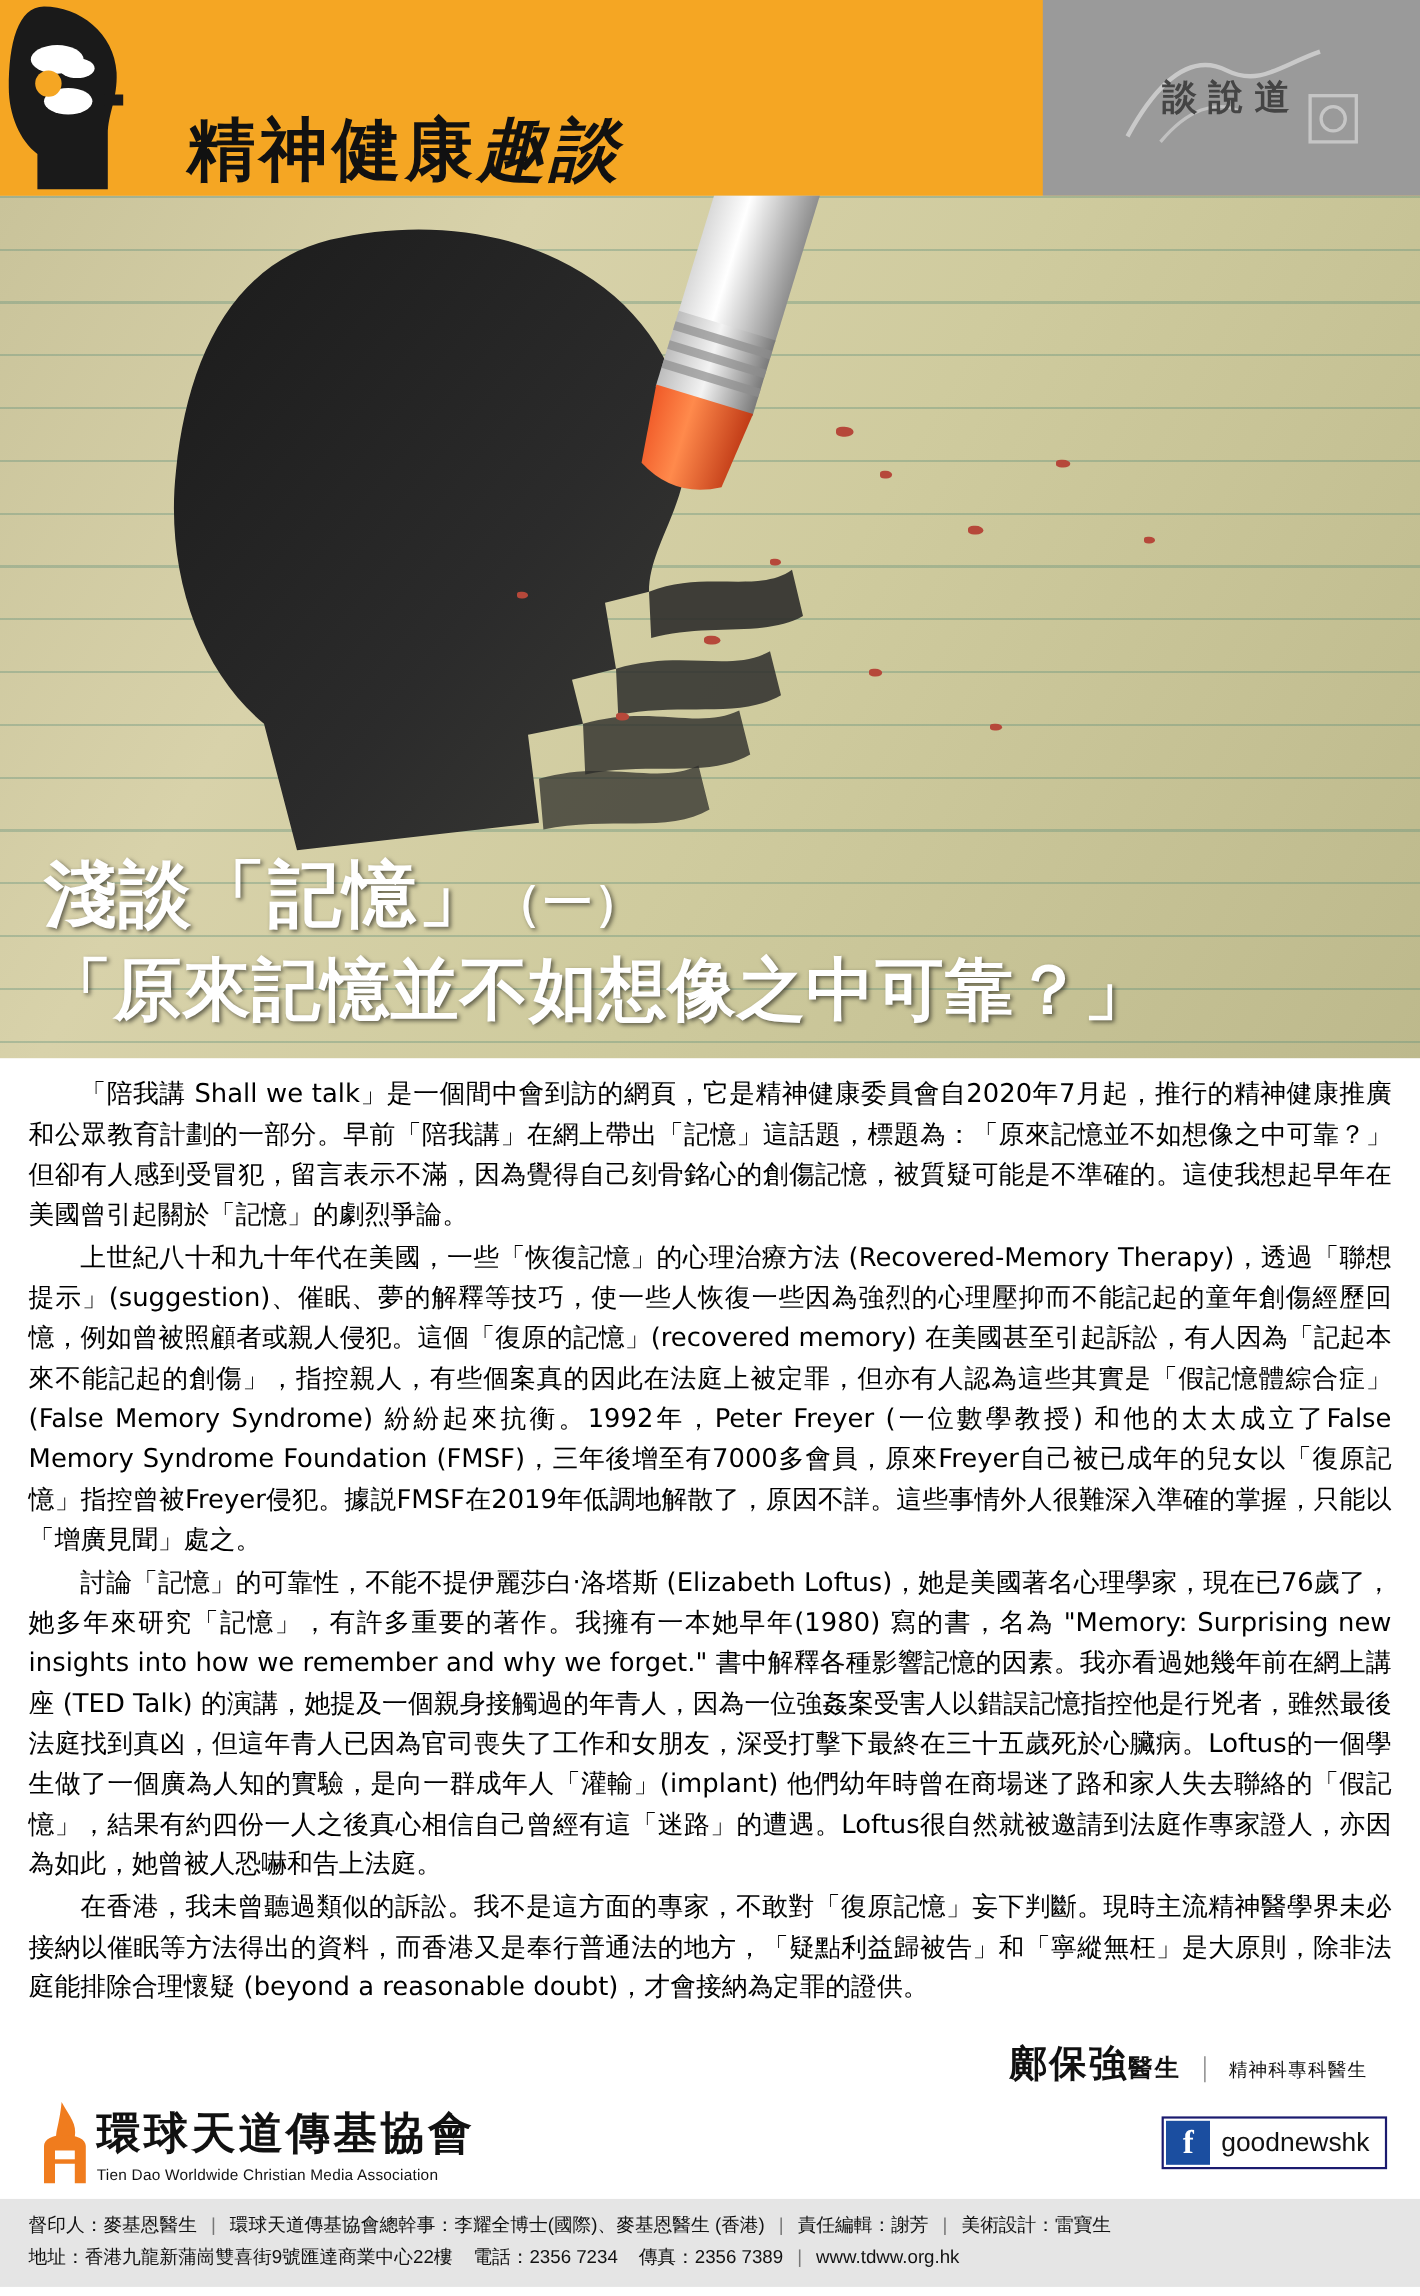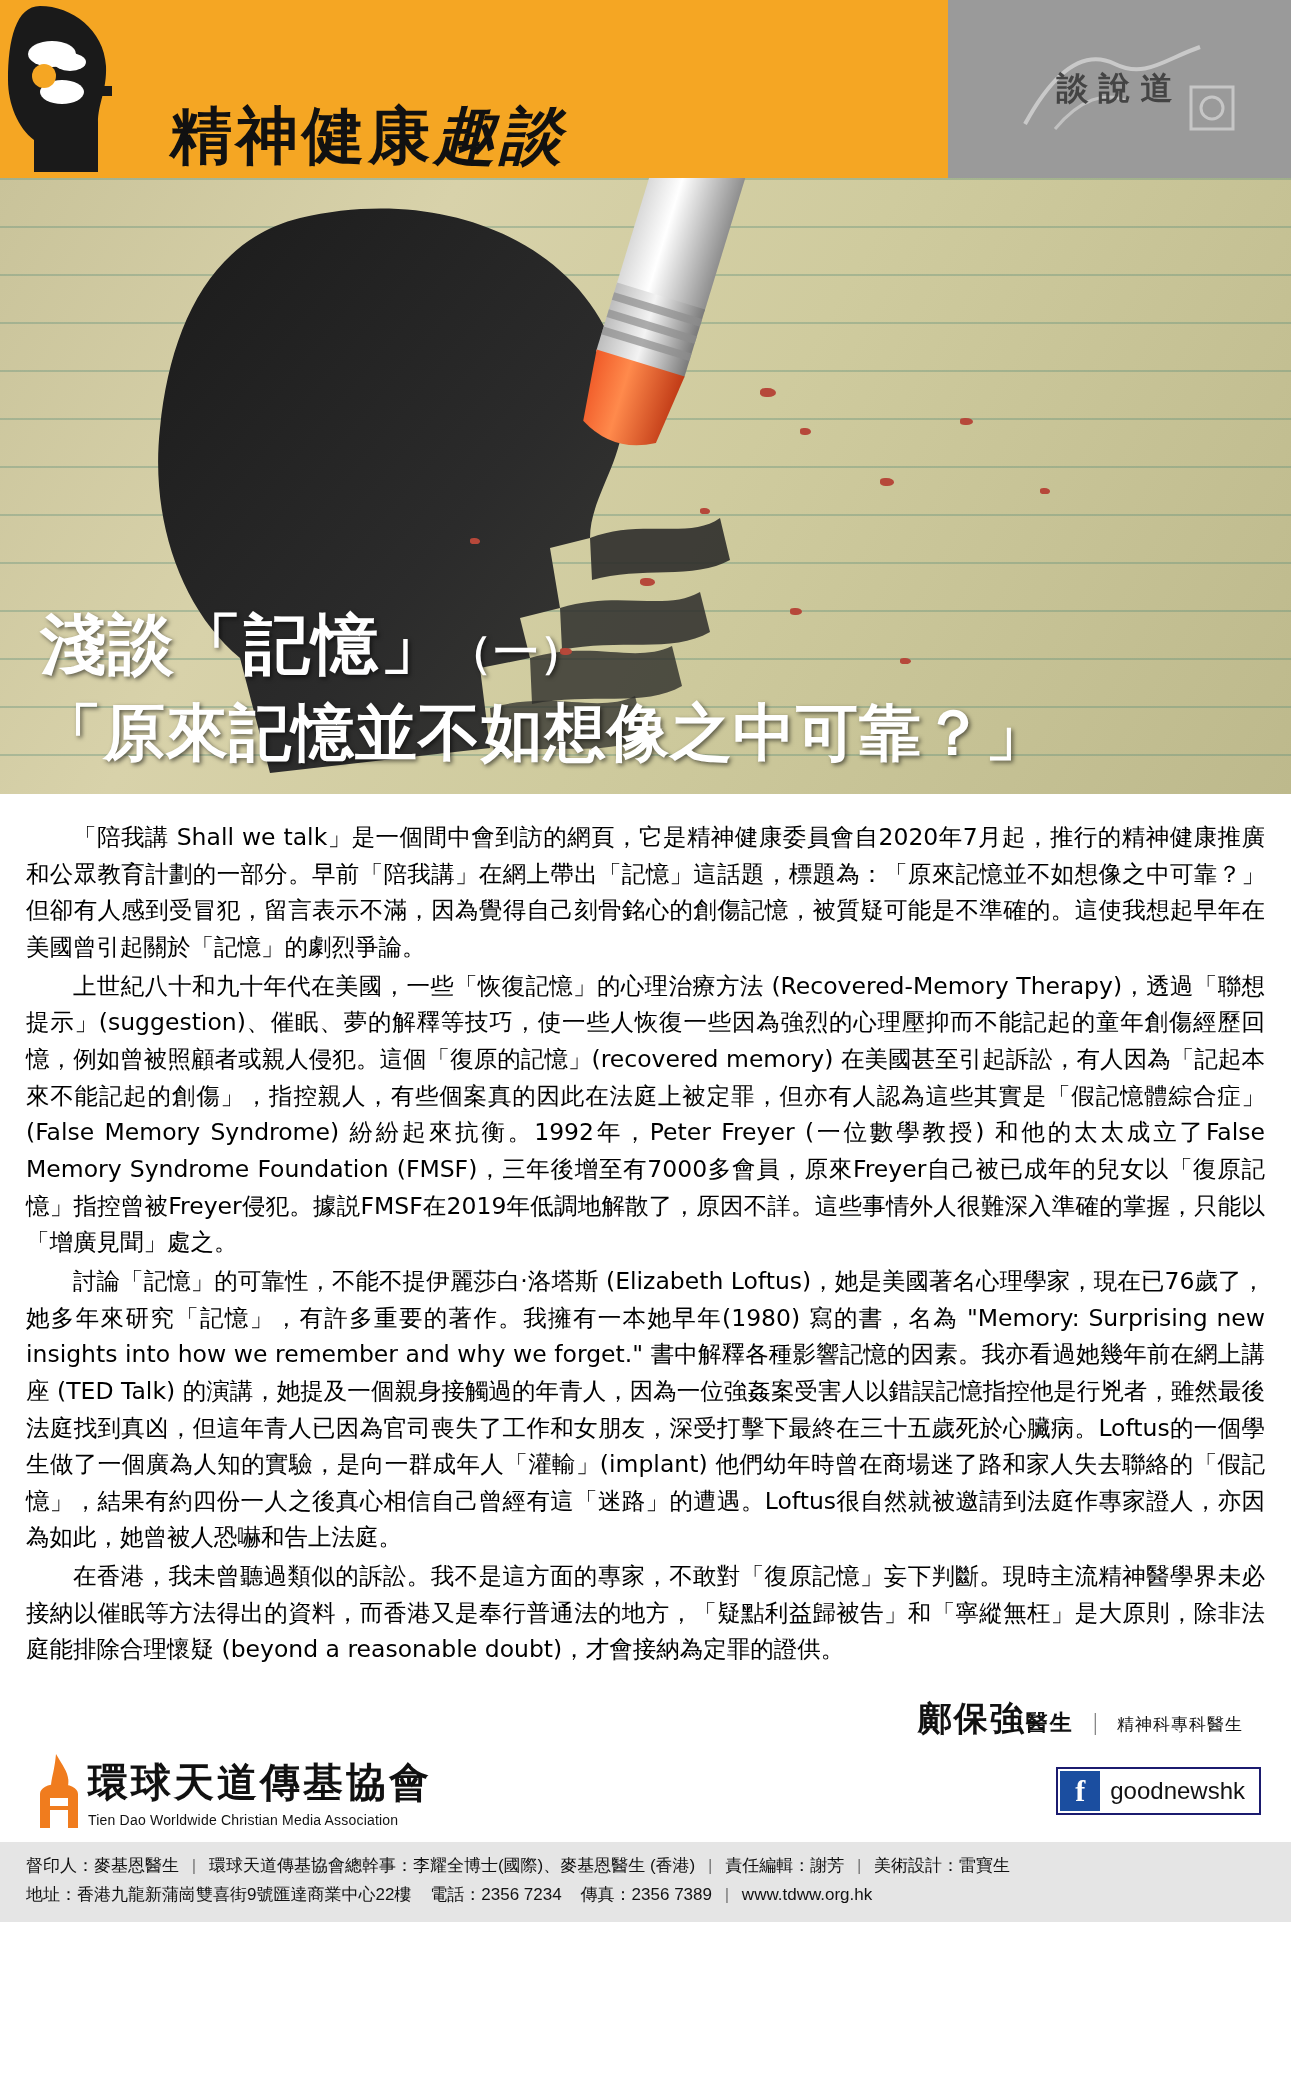--- a/index.html
+++ b/index.html
@@ -63,21 +63,21 @@
     left:50%;top:50%;
     transform:translate(-50%,-50%);
     width:250px;height:120px;
     z-index:1;
     opacity:.55;
   }
 
   
   .hero{
     position:relative;
-    height:616px;
+    height:784px;
     background:
       linear-gradient(to bottom, rgba(0,0,0,0) 0%, rgba(0,0,0,0) 100%),
       repeating-linear-gradient(to bottom,
         rgba(90,140,120,.35) 0px,
         rgba(90,140,120,.35) 2px,
         rgba(0,0,0,0) 2px,
         rgba(0,0,0,0) 48px),
       linear-gradient(120deg,#c9c39a 0%,#d8d2aa 28%,#cfcb9e 55%,#bdb98c 100%);
       overflow:hidden;
   }
@@ -115,21 +115,21 @@
     color:#ffffff;
     letter-spacing:1px;
     text-shadow:2px 2px 4px rgba(0,0,0,.55);
     line-height:1.15;
     margin-top:16px;
     white-space:nowrap;
   }
 
   
   .article{
-    padding:25px 26px 4px 26px;
+    padding:14px 26px 4px 26px;
     background:#fff;
   }
   .article p{
     margin:0 0 2px 0;
     font-size:23.5px;
     line-height:1.56;
     text-align:justify;
     text-justify:inter-ideograph;
     text-indent:2em;
     color:#000;

